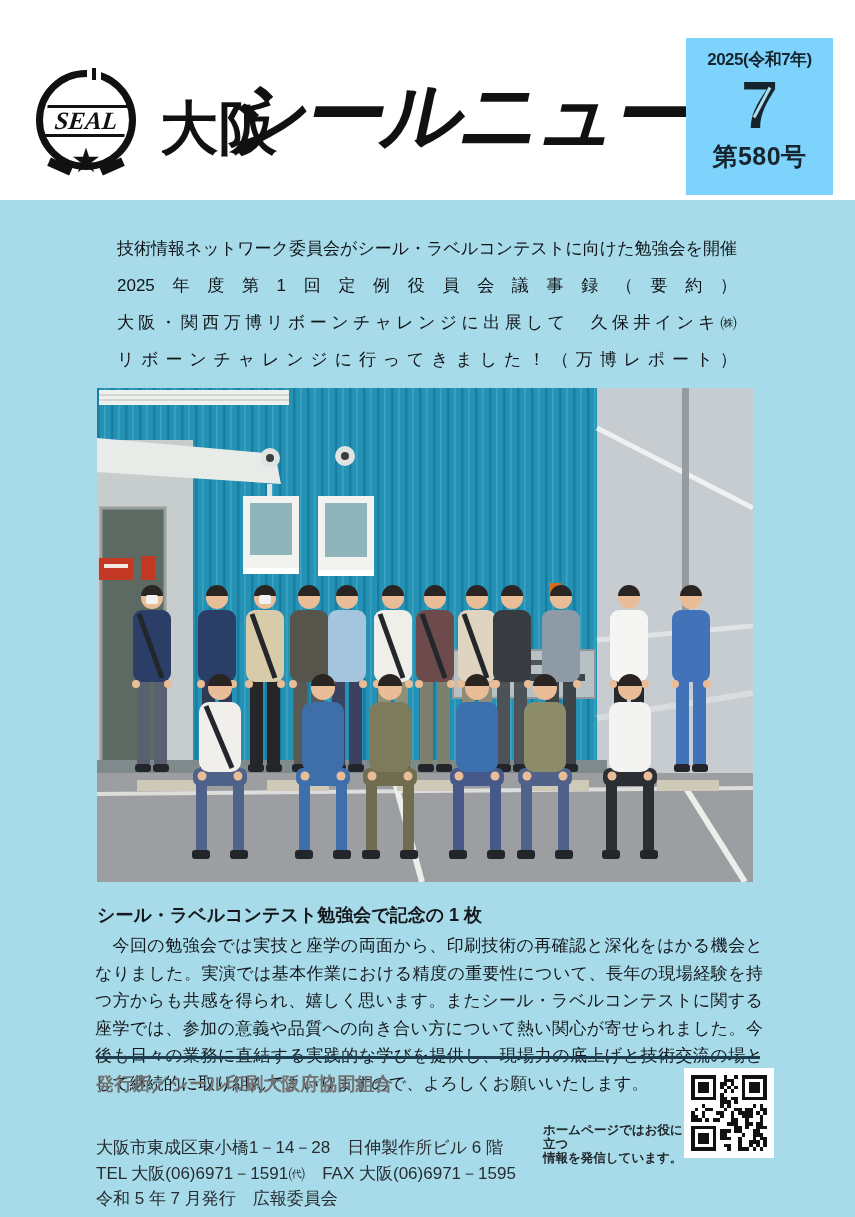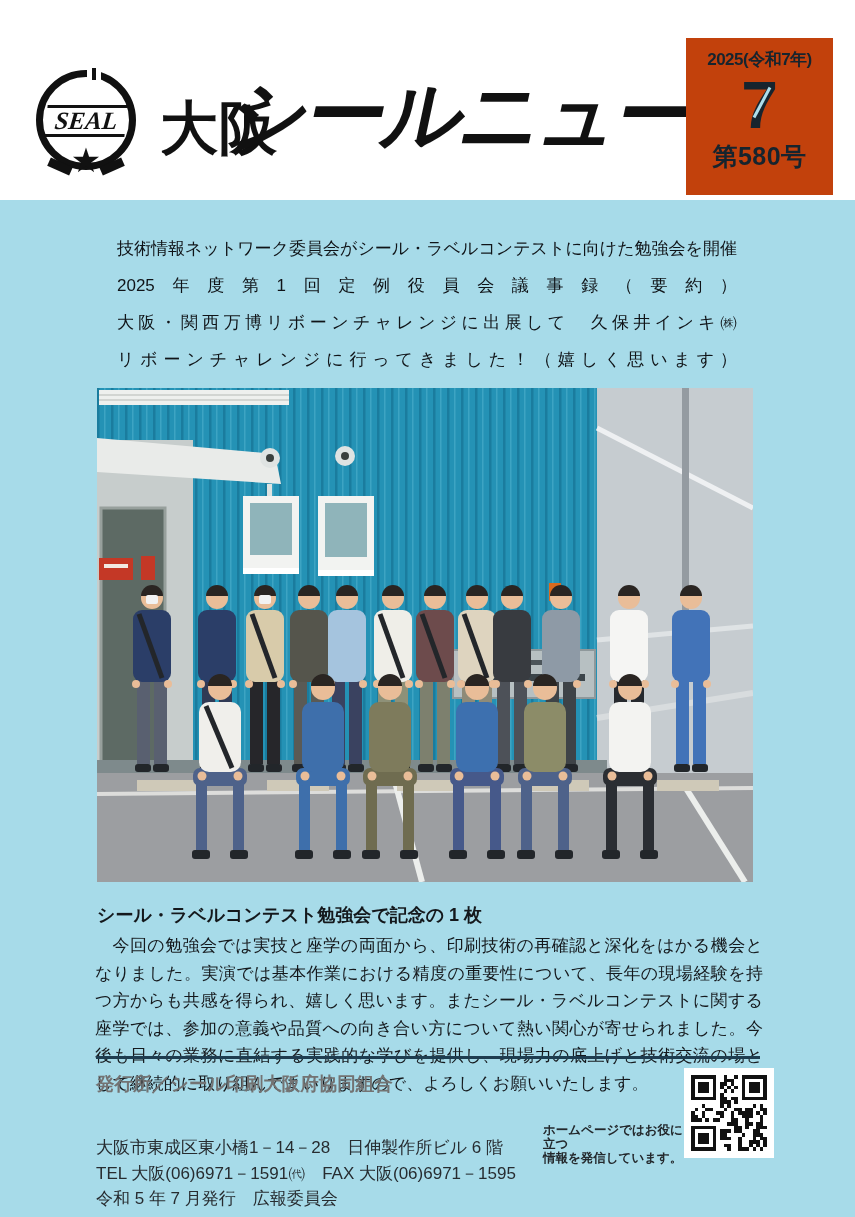--- a/index.html
+++ b/index.html
@@ -16,21 +16,21 @@
       transform:skewX(-6deg);line-height:1.05;}
   .logo-star{position:absolute;left:36px;top:143px;width:100px;text-align:center;
       font-size:34px;color:#111;line-height:1;}
   .wing{position:absolute;top:162px;width:24px;height:9px;background:#111;}
   .wing.l{left:48px;transform:rotate(24deg);}
   .wing.r{left:100px;transform:rotate(-24deg);}
   .osaka{position:absolute;left:160px;top:90px;font-size:58px;font-weight:900;color:#111;
       letter-spacing:1px;}
   .np-title{position:absolute;left:230px;top:62px;font-size:80px;font-weight:900;color:#111;
       transform:skewX(-12deg);letter-spacing:-4px;white-space:nowrap;}
-  .issue-box{position:absolute;left:686px;top:38px;width:147px;height:157px;background:#c2410c;
+  .issue-box{position:absolute;left:686px;top:38px;width:147px;height:157px;background:#7dd3fc;
       text-align:center;color:#16242e;}
   .issue-year{margin-top:10px;font-size:17px;font-weight:bold;letter-spacing:-0.5px;}
   .issue-month{position:relative;display:inline-block;font-size:66px;font-weight:900;line-height:1.05;}
   .month-slash{position:absolute;left:4px;top:30px;width:34px;height:3px;background:#addeeb;
       transform:rotate(-62deg);}
   .issue-no{font-size:25px;font-weight:800;letter-spacing:0.5px;text-align:center;}
   
   .blue{position:absolute;left:0;top:200px;width:855px;height:1017px;background:#a7dbe9;}
   .headlines{position:absolute;left:117px;top:230px;width:620px;color:#101418;}
   .headlines .hl{height:37px;line-height:37px;font-size:17px;font-weight:500;
@@ -75,21 +75,21 @@
     </div>
     <div class="issue-no">第580号</div>
   </div>
 
   <div class="blue"></div>
 
   <div class="headlines">
     <div class="hl">技術情報ネットワーク委員会がシール・ラベルコンテストに向けた勉強会を開催</div>
     <div class="hl">2025年度第1回定例役員会議事録（要約）</div>
     <div class="hl">大阪・関西万博リボーンチャレンジに出展して　久保井インキ㈱</div>
-    <div class="hl">リボーンチャレンジに行ってきました！（嬉しく思います）</div>
+    <div class="hl">リボーンチャレンジに行ってきました！（万博レポート）</div>
   </div>
 
   <svg class="photo" viewBox="0 0 656 494">
     <defs>
       <pattern id="corr" width="14" height="10" patternUnits="userSpaceOnUse">
         <rect width="14" height="10" fill="#2492b5"></rect>
         <rect width="2.5" height="10" fill="#1a7c9e"></rect>
         <rect x="7" width="1.5" height="10" fill="#4fb0cd" opacity="0.6"></rect>
       </pattern>
     </defs>

